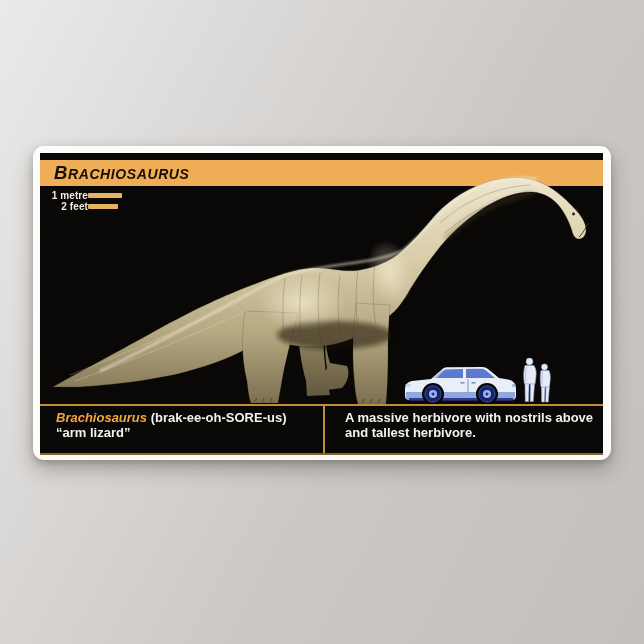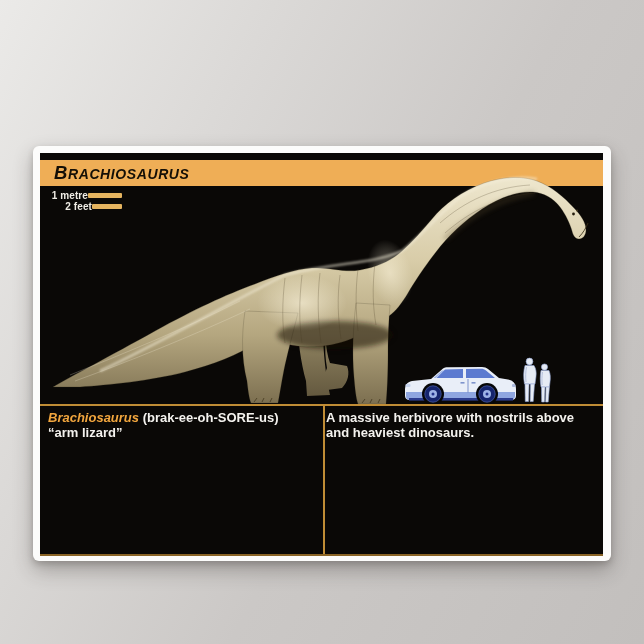--- a/index.html
+++ b/index.html
@@ -2,57 +2,57 @@
 <html style="--band: #efae56; --bar: #e5b45f; --accent: #f2a63e; --line: #c08c35; --panel: #0a0806; --paper: #fcfcfb;"><head>
 <meta charset="utf-8">
 <style>
   html,body{margin:0;padding:0;background:#c6c3c1;}
   .stage{
     position:relative;width:644px;height:644px;overflow:hidden;
     background:linear-gradient(118deg,#ebeae8 0%,#dbd9d7 28%,#cbc8c6 58%,#c2bfbd 100%);
     font-family:"Liberation Sans",sans-serif;
   }
   .poster{
-    position:absolute;left:33px;top:146px;width:578px;height:415px;
-    background:var(--paper,#fcfcfb);border-radius:6px;
+    position:absolute;left:33px;top:146px;width:578px;height:314px;
+    background:var(--paper,#fcfcfb);border-radius:11px;
     box-shadow:0 9px 20px rgba(50,45,40,.32),0 3px 6px rgba(50,45,40,.22);
   }
   .design{
     position:absolute;left:7px;top:7px;right:8px;bottom:5px;
     background:var(--panel,#0a0806);overflow:hidden;
   }
   .band{
     position:absolute;left:0;right:0;top:7px;height:26px;
     background:var(--band,#efae56);z-index:1;display:flex;align-items:center;
   }
   .title{
     padding-left:14px;font-style:italic;font-weight:700;font-size:14px;
     color:#140f06;letter-spacing:.6px;line-height:26px;
   }
   .title::first-letter{font-size:18.5px;}
   .scale-legend{position:absolute;left:8px;top:37px;z-index:3;}
-  .scale-row{display:flex;align-items:center;height:11px;justify-content:flex-end;}
+  .scale-row{display:flex;align-items:center;height:11px;}
   .scale-label{
     width:40px;text-align:right;font-size:10px;font-weight:700;
     color:#efece4;letter-spacing:.1px;
   }
   .scale-bar{height:5px;background:var(--bar,#e5b45f);border-radius:1px;}
   .scale-bar.metre{width:34px;}
   .scale-bar.feet{width:30px;}
   .illus{position:absolute;left:0;top:0;width:563px;height:333px;z-index:2;}
   .divider-h{position:absolute;left:0;right:0;top:251px;height:2px;background:var(--line,#c08c35);z-index:4;}
   .divider-v{position:absolute;left:283px;top:251px;bottom:2px;width:2px;background:var(--line,#c08c35);z-index:4;}
   .divider-b{position:absolute;left:0;right:0;bottom:0;height:2px;background:var(--line,#c08c35);opacity:.7;z-index:4;}
   .panel{
     position:absolute;top:253px;bottom:2px;z-index:5;
     font-size:13px;line-height:15px;font-weight:700;color:#f4f2ee;
     padding-top:4px;white-space:nowrap;
   }
-  .panel-left{left:0;width:283px;padding-left:8px;}
-  .panel-right{left:278px;right:0;padding-left:8px;}
+  .panel-left{left:0;width:283px;padding-left:16px;}
+  .panel-right{left:285px;right:0;padding-left:20px;}
   .accent{color:var(--accent,#f2a63e);}
   .name{font-style:italic;}
 </style>
 </head>
 <body>
 
 <div class="stage">
   <div class="poster">
     <div class="design">
 
@@ -183,18 +183,18 @@
       <div class="panel panel-left">
         <div>
           <span class="accent name">Brachiosaurus</span>
           <span>(brak-ee-oh-SORE-us)</span>
         </div>
         <div>“arm lizard”</div>
       </div>
 
       <div class="panel panel-right">
         <div>A massive herbivore with nostrils above</div>
-        <div>and heaviest dinosaurs.</div>
+        <div>and tallest herbivore.</div>
       </div>
 
     </div>
   </div>
 </div>
 
 </body></html>

